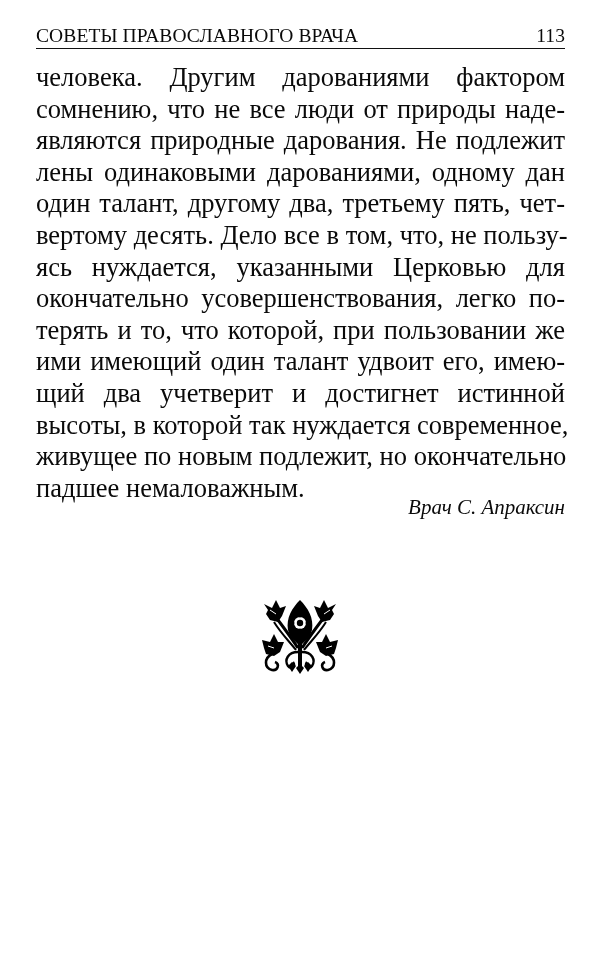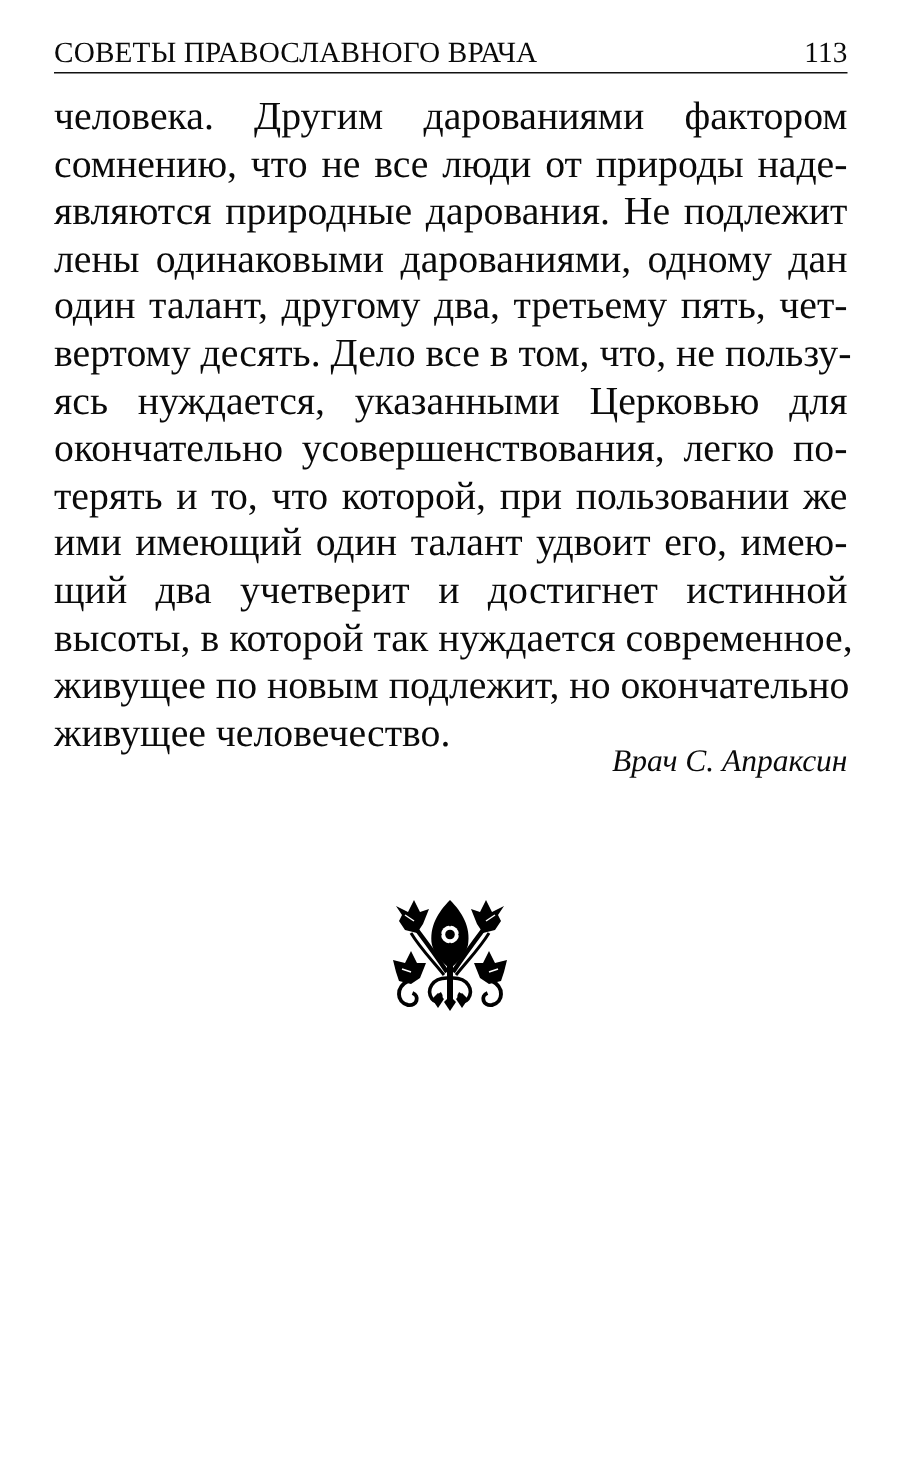--- a/index.html
+++ b/index.html
@@ -99,21 +99,21 @@
     <span class="line">лены одинаковыми дарованиями, одному дан</span>
     <span class="line">один талант, другому два, третьему пять, чет-</span>
     <span class="line">вертому десять. Дело все в том, что, не пользу-</span>
     <span class="line">ясь нуждается, указанными Церковью для</span>
     <span class="line">окончательно усовершенствования, легко по-</span>
     <span class="line">терять и то, что которой, при пользовании же</span>
     <span class="line">ими имеющий один талант удвоит его, имею-</span>
     <span class="line">щий два учетверит и достигнет истинной</span>
     <span class="line">высоты, в которой так нуждается современное,</span>
     <span class="line">живущее по новым подлежит, но окончательно</span>
-    <span class="line last">живущее человечество.</span>
+    <span class="line last">падшее немаловажным.</span>
   </div>
 
   <div class="signature">Врач С. Апраксин</div>
 </div>
 
 <div class="ornament">
   <svg viewBox="0 0 84 78" xmlns="http://www.w3.org/2000/svg" fill="#000">
 
     <path d="M42 4 C50 12 56 22 54 34 C52 42 46 46 42 50 C38 46 32 42 30 34 C28 22 34 12 42 4 Z"></path>
     <circle cx="42" cy="27" r="6" fill="#fff"></circle>

